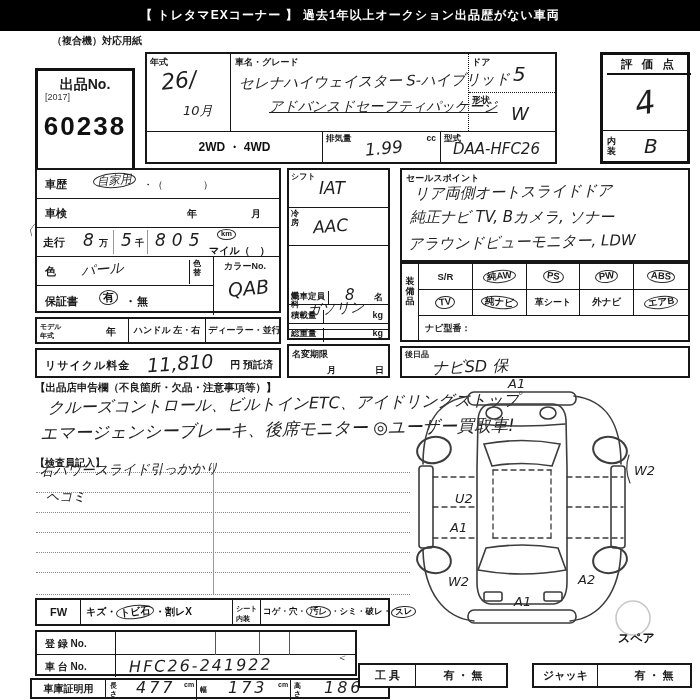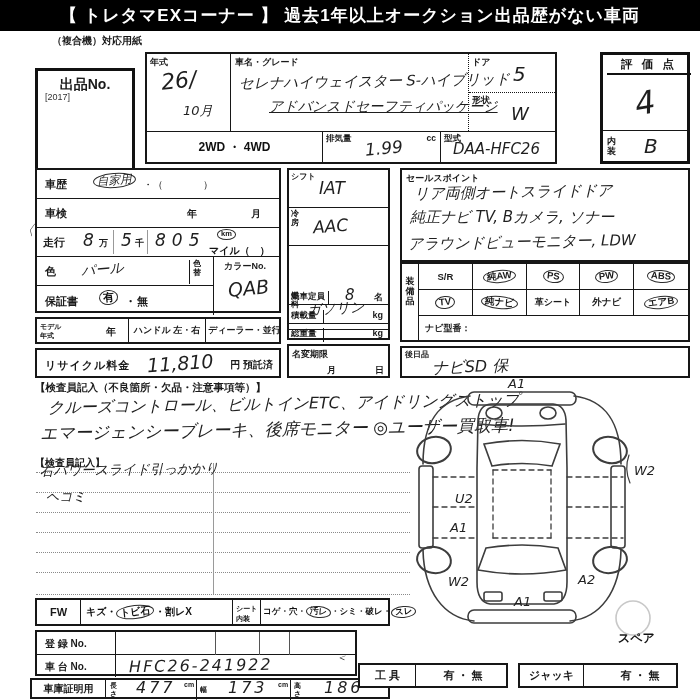--- a/index.html
+++ b/index.html
@@ -15,26 +15,27 @@
   .vlabel { display:inline-block; font-weight:bold; line-height:1.12; }
   .dotline { border-top:1.5px dotted #8a8a8a; height:0; }
   .cell { position:absolute; display:flex; align-items:center; }
   .cen { justify-content:center; }
 </style>
 </head>
 <body>
 
 <div id="sheet">
 
-  <div class="a" style="left:0;top:0;width:700px;height:31px;background:#000;color:#fff;display:flex;align-items:center;justify-content:center;font-weight:bold;font-size:17px;letter-spacing:1px;">【 トレタマEXコーナー 】 過去1年以上オークション出品歴がない車両</div>
+  <div class="a" style="left:0;top:0;width:700px;height:31px;background:#000;color:#fff;display:flex;align-items:center;justify-content:center;font-weight:bold;font-size:12px;letter-spacing:1px;">【 トレタマEXコーナー 】 過去1年以上オークション出品歴がない車両</div>
   <div class="a lbl" style="left:52px;top:34px;font-size:10px;">（複合機）対応用紙</div>
 
   <div class="a thick" style="left:35px;top:52px;width:100px;height:104px;margin-top:16px;">
     <div class="a lbl" style="left:0;top:5px;width:100%;text-align:center;font-size:14px;">出品No.</div>
     <div class="a" style="left:7px;top:21px;font-size:9px;color:#333;">[2017]</div>
+    <div class="a" style="left:0;top:40px;width:100%;text-align:center;font-size:26px;font-weight:bold;letter-spacing:2px;">60238</div>
   </div>
 
   <div class="a bx" style="left:145px;top:52px;width:412px;height:112px;">
 
     <div class="a" style="left:0;top:0;width:84px;height:77px;border-right:1.6px solid #171717;">
       <span class="a lbl" style="left:3px;top:2px;font-size:9px;">年式</span>
       <span class="a hw" style="left:14px;top:14px;font-size:22px;transform:rotate(-6deg);">26/</span>
       <span class="a hw" style="left:36px;top:48px;font-size:13px;">10月</span>
     </div>
     <div class="a" style="left:84px;top:0;width:238px;height:77px;border-right:1.6px dotted #171717;">
@@ -210,21 +211,21 @@
     <span class="a hw" style="left:110px;top:2px;font-size:19px;transform:rotate(-4deg);">11,810</span>
     <span class="a lbl" style="right:6px;top:8px;font-size:10px;">円 預託済</span>
   </div>
 
   <div class="a bx" style="left:287px;top:344px;width:103px;height:34px;">
     <span class="a lbl" style="left:3px;top:2px;font-size:9px;">名変期限</span>
     <span class="a lbl" style="left:38px;top:18px;font-size:9px;">月</span>
     <span class="a lbl" style="left:86px;top:18px;font-size:9px;">日</span>
   </div>
 
-  <div class="a lbl" style="left:35px;top:381px;font-size:10.5px;">【検査員記入（不良箇所・欠品・注意事項等）】</div>
+  <div class="a lbl" style="left:35px;top:381px;font-size:10.5px;">【出品店申告欄（不良箇所・欠品・注意事項等）】</div>
   <span class="a hw" style="left:48px;top:394px;font-size:16px;white-space:nowrap;transform:rotate(-1deg);">クルーズコントロール、ビルトインETC、アイドリングストップ</span>
   <span class="a hw" style="left:40px;top:418px;font-size:17px;white-space:nowrap;transform:rotate(-1deg);">エマージェンシーブレーキ、後席モニター ◎ユーザー買取車!</span>
 
   <div class="a lbl" style="left:35px;top:456px;font-size:10px;">【検査員記入】</div>
   <div class="a dotline" style="left:36px;top:472px;width:374px;"></div>
   <div class="a dotline" style="left:36px;top:492px;width:374px;"></div>
   <div class="a dotline" style="left:36px;top:512px;width:374px;"></div>
   <div class="a dotline" style="left:36px;top:532px;width:374px;"></div>
   <div class="a dotline" style="left:36px;top:552px;width:374px;"></div>
   <div class="a dotline" style="left:36px;top:572px;width:374px;"></div>
@@ -343,21 +344,21 @@
     <span class="a" style="left:258px;top:0;height:21px;border-left:1.4px solid #171717;"></span>
     <span class="a vlabel" style="left:262px;top:2px;width:9px;font-size:7px;">高さ</span>
     <span class="a hw" style="left:292px;top:-2px;font-size:16px;letter-spacing:3px;">186</span>
     <span class="a lbl" style="left:342px;top:1px;font-size:7px;">cm</span>
   </div>
 
   <div class="a bx" style="left:358px;top:663px;width:150px;height:25px;">
     <div class="cell cen lbl" style="left:0;top:0;width:56px;height:100%;border-right:1.4px solid #171717;font-size:11px;">工 具</div>
     <div class="cell cen lbl" style="left:56px;top:0;width:94px;height:100%;font-size:11px;">有 ・ 無</div>
   </div>
-  <div class="a bx" style="left:518px;top:663px;width:160px;height:25px;">
+  <div class="a bx" style="left:532px;top:663px;width:160px;height:25px;">
     <div class="cell cen lbl" style="left:0;top:0;width:64px;height:100%;border-right:1.4px solid #171717;font-size:11px;">ジャッキ</div>
     <div class="cell cen lbl" style="left:64px;top:0;width:112px;height:100%;font-size:11px;">有 ・ 無</div>
   </div>
 
   <span class="a hw" style="left:20px;top:222px;font-size:14px;">〈</span>
   <span class="a hw" style="left:336px;top:650px;font-size:11px;">＜</span>
 
 </div>
 
 </body></html>

